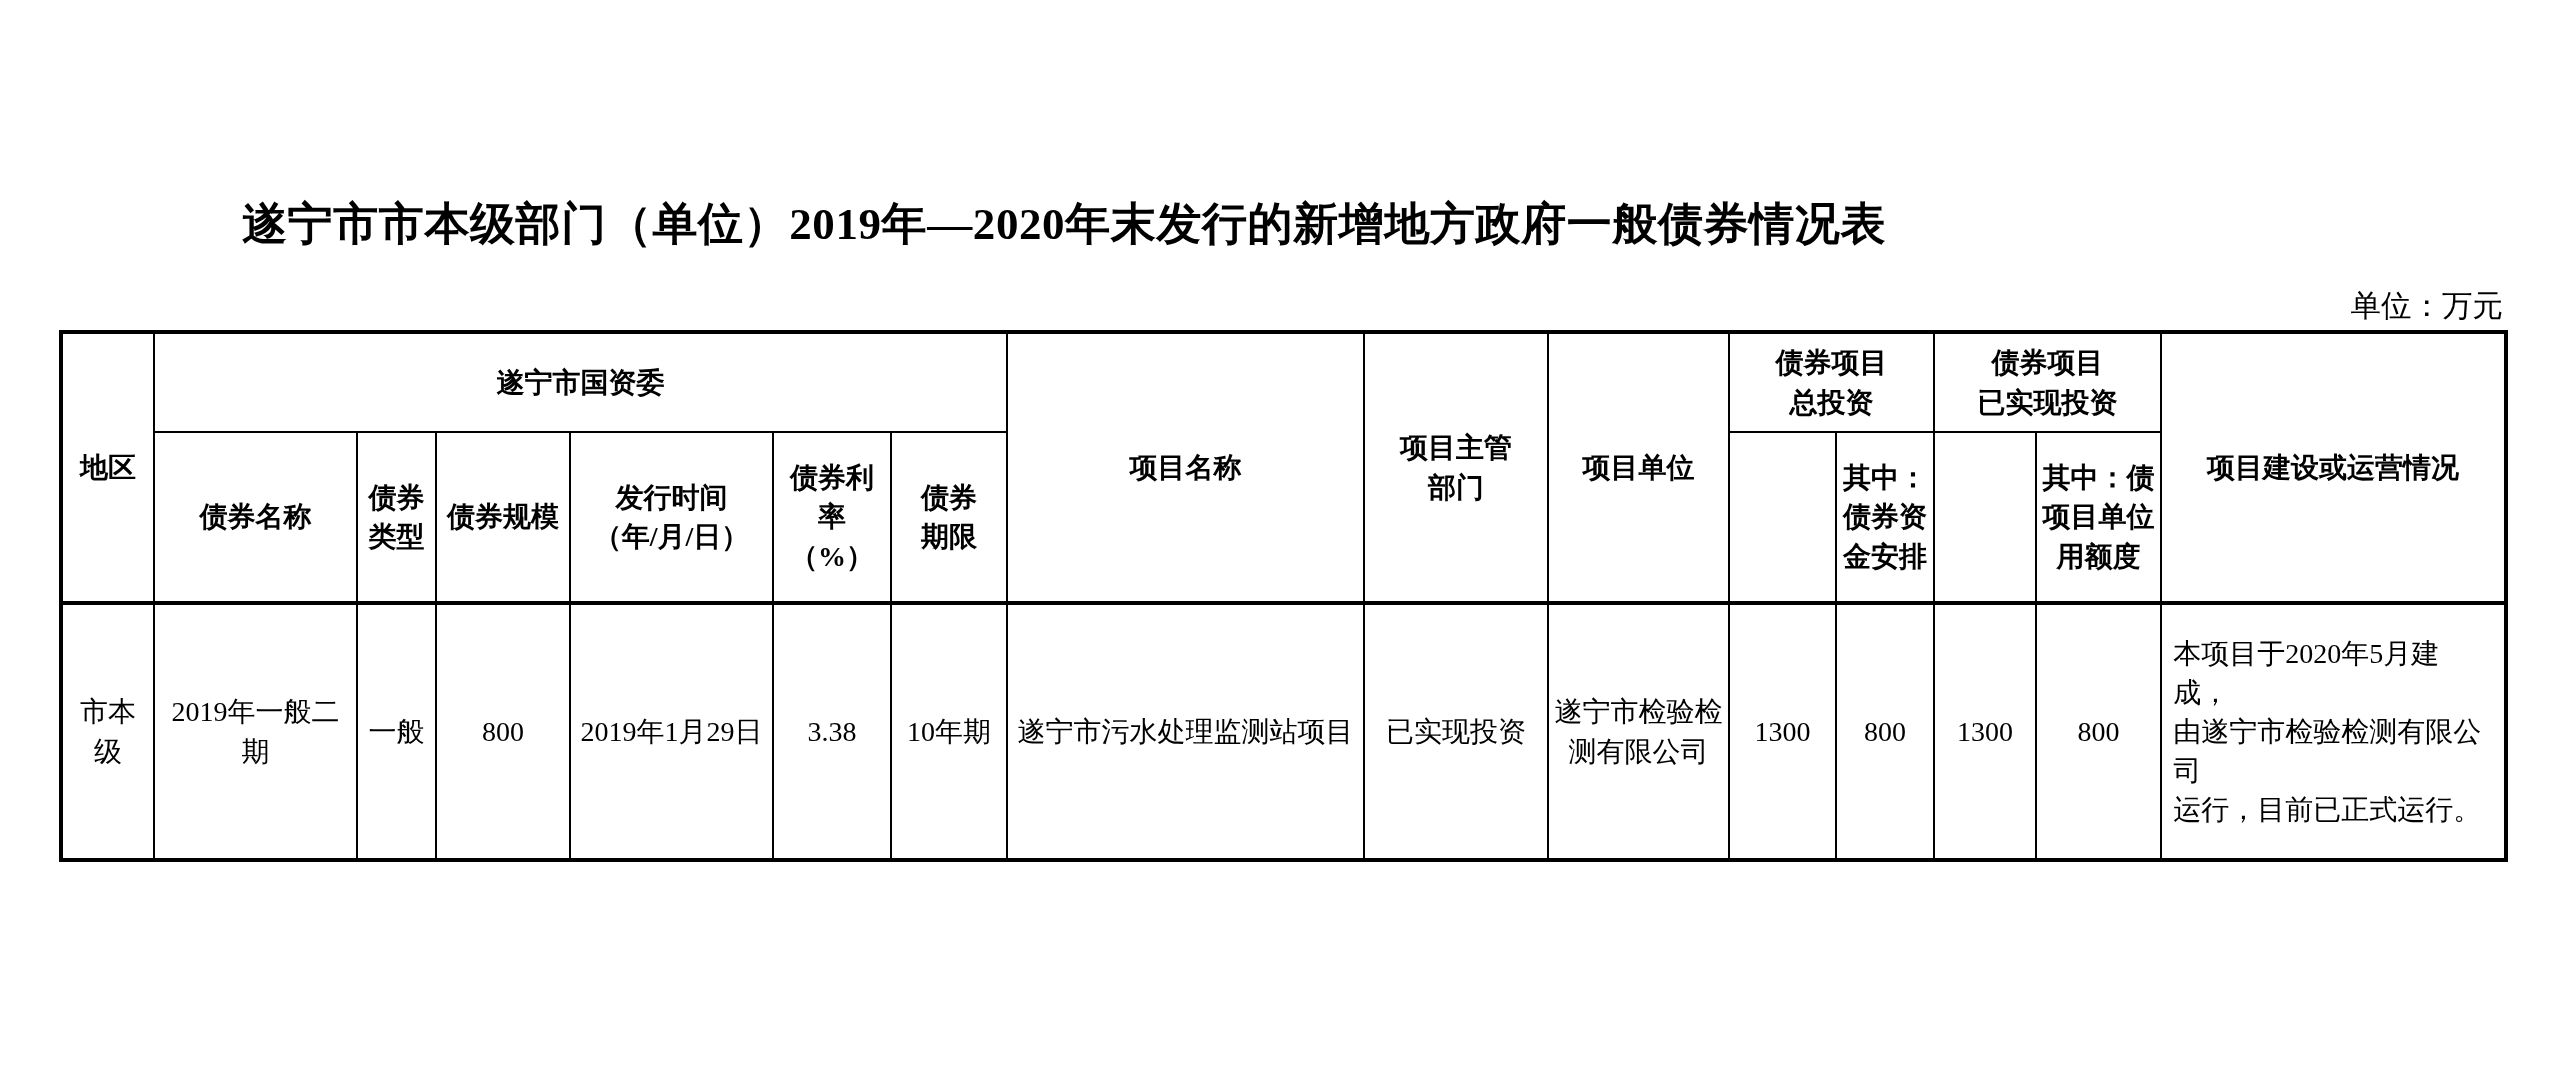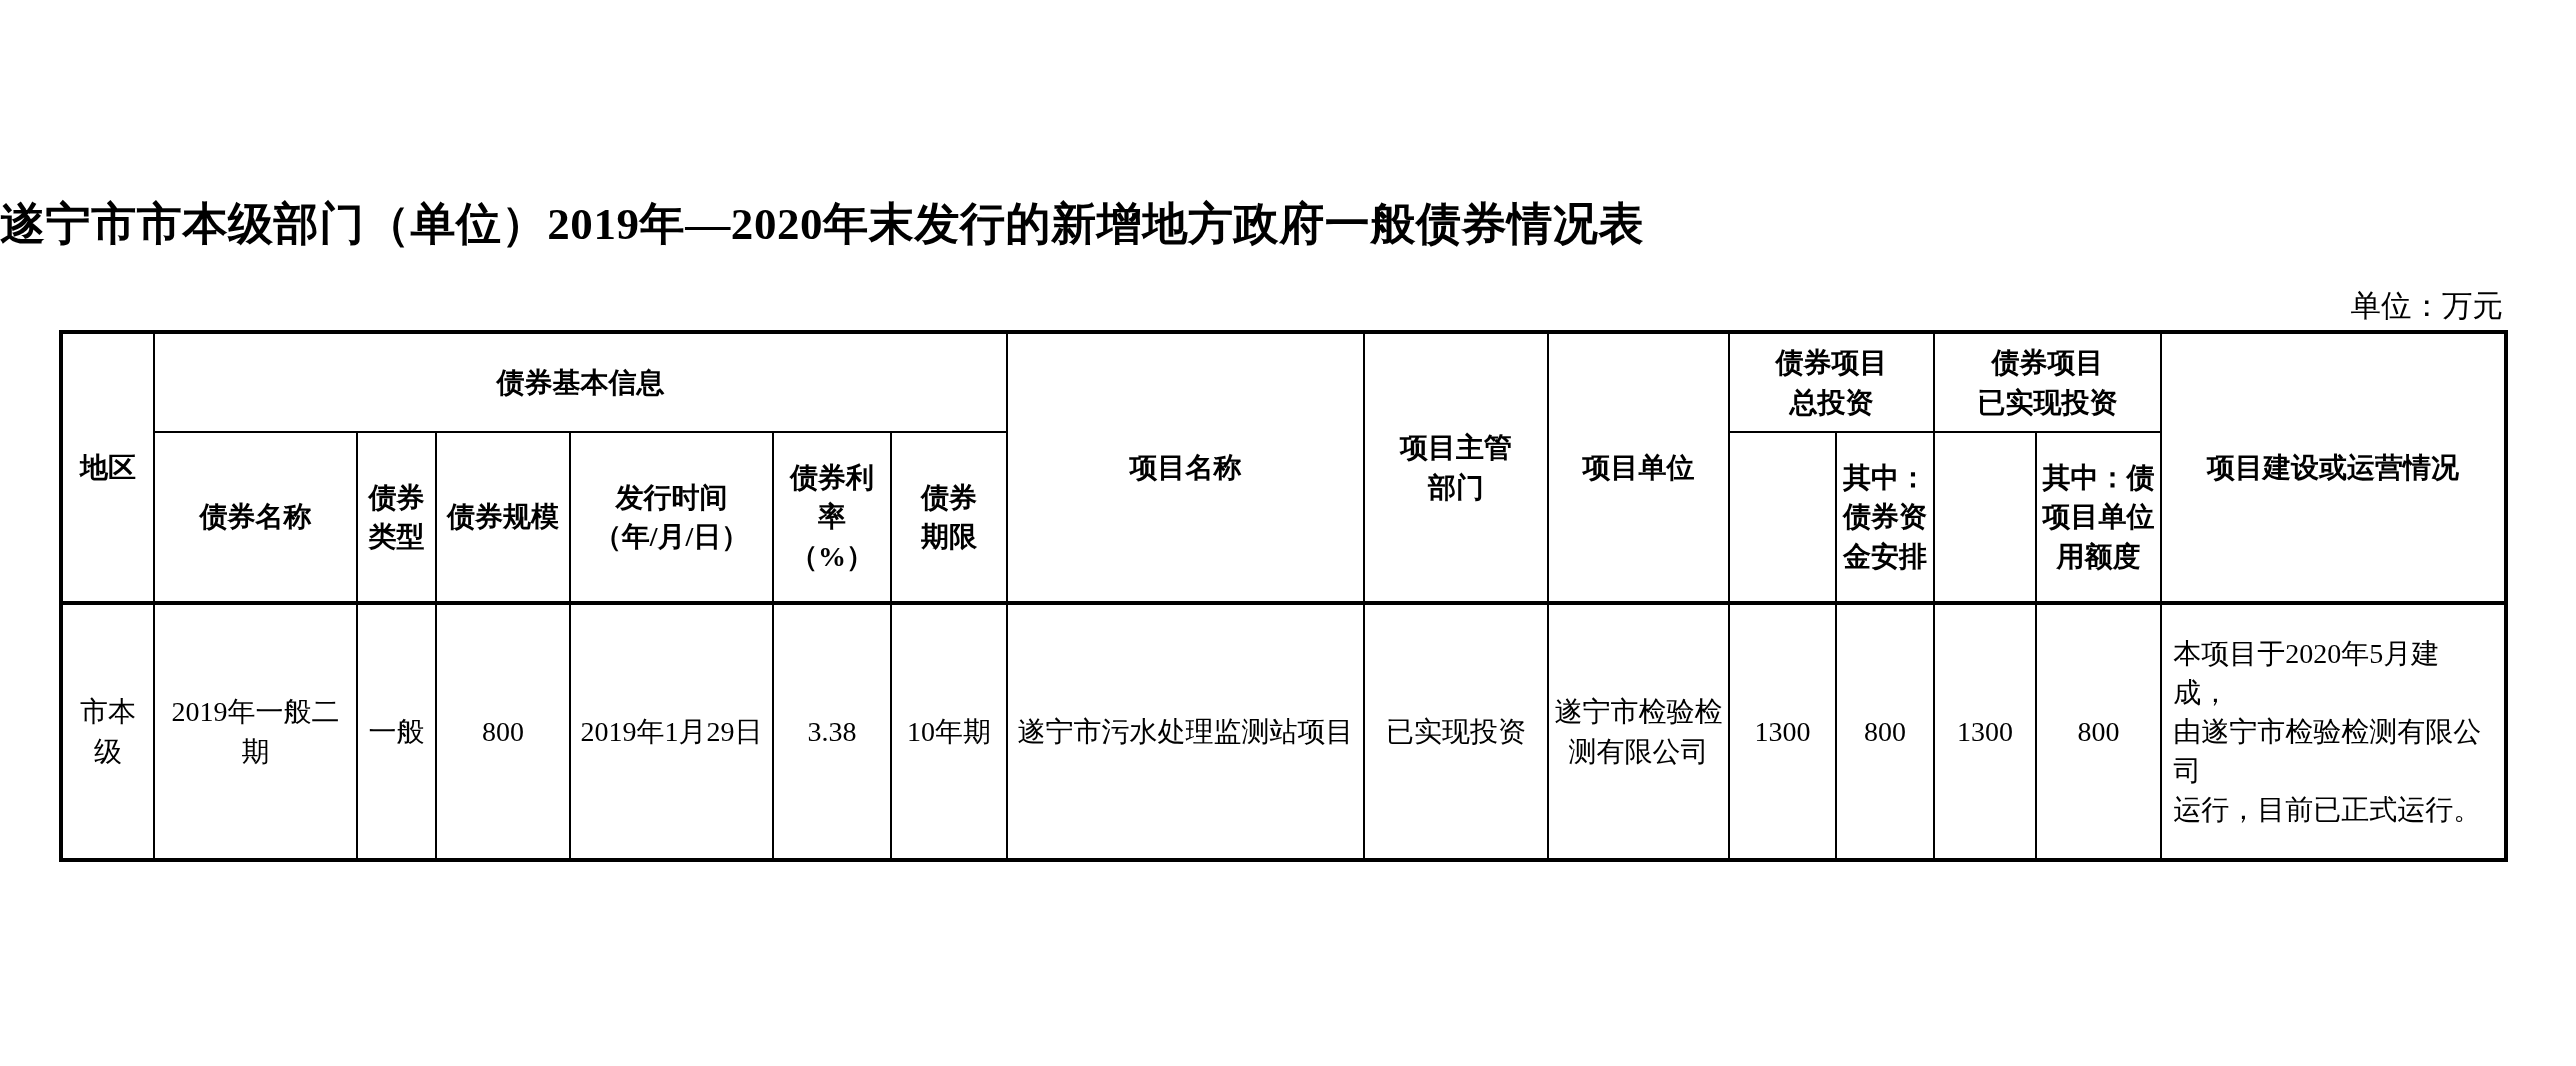--- a/index.html
+++ b/index.html
@@ -15,21 +15,21 @@
     font-family: "Liberation Serif", "DejaVu Serif", serif;
     color: #000000;
     overflow: hidden;
   }
   .doc-title {
     position: absolute;
     top: 199px;
     left: 0;
     width: 2128px;
     margin: 0;
-    text-align: left;
+    text-align: center;
     font-size: 45px;
     font-weight: bold;
     line-height: 1.15;
     letter-spacing: 0.6px;
     white-space: nowrap;
   }
   .unit-note {
     position: absolute;
     top: 290px;
     right: 73px;
@@ -97,21 +97,21 @@
       <col style="width:181px">
       <col style="width:107px">
       <col style="width:98px">
       <col style="width:102px">
       <col style="width:125px">
       <col style="width:345px">
     </colgroup>
     <tbody>
       <tr class="header-row-1">
         <td rowspan="2">地区</td>
-        <td colspan="6">债券基本信息</td>
+        <td colspan="6">遂宁市国资委</td>
         <td rowspan="2">项目名称</td>
         <td rowspan="2">项目主管
 部门</td>
         <td rowspan="2">项目单位</td>
         <td colspan="2">债券项目
 总投资</td>
         <td colspan="2">债券项目
 已实现投资</td>
         <td rowspan="2">项目建设或运营情况</td>
       </tr>

